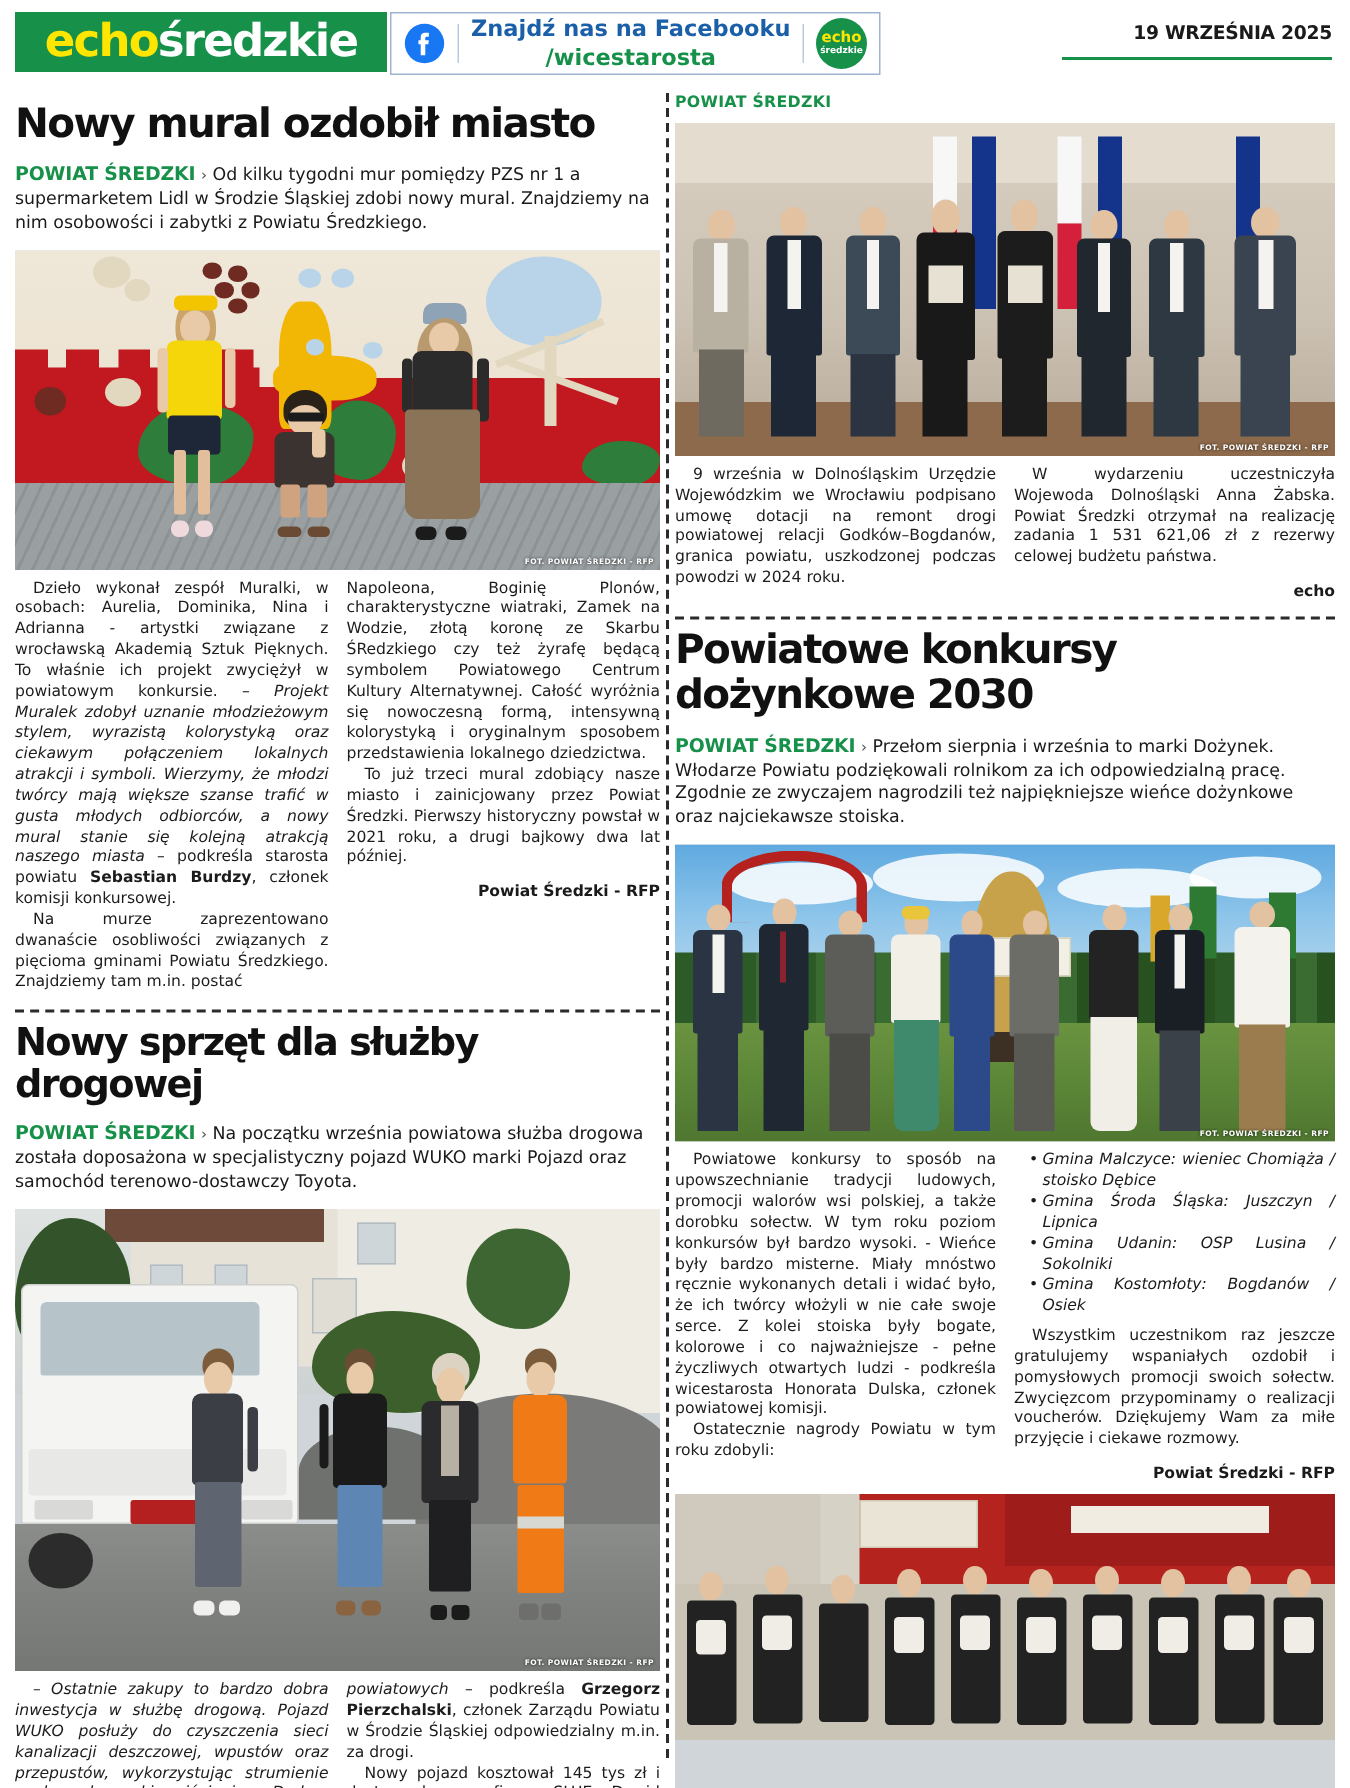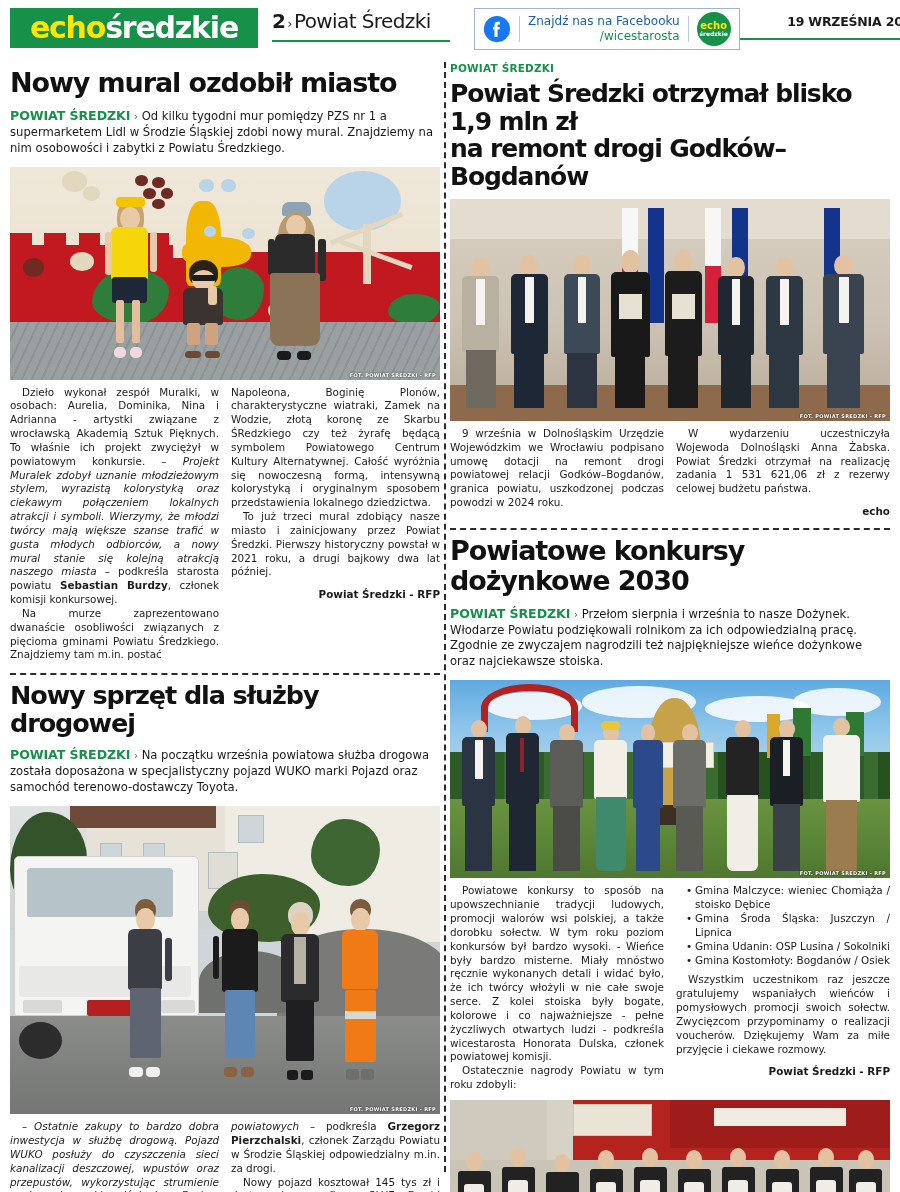--- a/index.html
+++ b/index.html
@@ -67,24 +67,24 @@
     align-items: center;
     padding: 0 8px;
     gap: 8px;
     margin-left: 2px;
   }
   .fb-icon { width: 28px; height: 28px; flex: 0 0 auto; }
   .fb-divider { width: 1px; height: 26px; background: #b9c9de; }
   .fb-text {
     font-family: "DejaVu Sans", sans-serif;
     color: #1a5fa8;
-    font-weight: 400;
-    font-size: 12px;
+    font-weight: 700;
+    font-size: 15px;
     line-height: 1.25;
-    text-align: right;
+    text-align: center;
     white-space: nowrap;
   }
   .fb-text .slug { color: #17914a; }
   .fb-badge {
     width: 34px; height: 34px; border-radius: 50%;
     background: #17914a; color: #ffe600;
     display: flex; flex-direction: column; align-items: center; justify-content: center;
     font-family: "DejaVu Sans", sans-serif; line-height: 1;
   }
   .fb-badge .b1 { font-weight: 700; font-size: 10px; }
@@ -207,20 +207,21 @@
     font-family: "DejaVu Sans", sans-serif;
     font-weight: 700;
     font-size: 10.4px;
     text-align: right;
     margin-top: 9px;
   }
 
   ul.bullets {
     margin: 0; padding: 0 0 0 10px;
     list-style: none;
+    font-style: italic;
   }
   ul.bullets li {
     font-family: "DejaVu Sans", sans-serif;
     font-size: 10.4px;
     line-height: 1.33;
     text-align: justify;
     position: relative;
     padding-left: 9px;
     margin-bottom: 0;
   }
@@ -305,26 +306,20 @@
 <div class="page">
 
   <div class="masthead">
 
     <div class="logo-box">
       <div class="logo-text">
         <span class="echo">echo</span><span>średzkie</span>
       </div>
     </div>
 
-    <div class="sec-wrap">
-      <div class="sec-line">
-        <span class="sec-num">2</span><span class="sec-sep">›</span><span class="sec-name">Powiat Średzki</span>
-      </div>
-      <div class="rule-green"></div>
-    </div>
 
     <div class="fb-box">
       <svg class="fb-icon" viewBox="0 0 32 32">
         <circle cx="16" cy="16" r="15" fill="#1877f2"></circle>
         <path d="M18.9 16.6h-2.3V25h-3.5v-8.4h-1.7v-3h1.7v-2c0-2.4 1-3.8 3.8-3.8h2.4v3h-1.5c-1.1 0-1.2.4-1.2 1.2v1.6h2.7l-.4 3z" fill="#fff"></path>
       </svg>
       <div class="fb-divider"></div>
       <div class="fb-text">
         <div>Znajdź nas na Facebooku</div>
         <div class="slug">/wicestarosta</div>
@@ -531,24 +526,20 @@
       </article>
 
     </div>
 
     <div class="vdash"></div>
 
     <div class="col-right">
 
       <article>
         <div class="kicker-green">POWIAT ŚREDZKI</div>
-        <h1 class="headline big">
-          <span>Powiat Średzki otrzymał blisko 1,9 mln zł</span><br>
-          <span>na remont drogi Godków–Bogdanów</span>
-        </h1>
 
         <div class="photo" style="height:222px;margin-top:8px">
           <div class="scene">
             <div class="sign-wall"></div>
             <div style="position:absolute;left:0;top:0;width:100%;height:18%;background:#e3dccf"></div>
 
             <div class="flag" style="left:39%;top:4%;height:52%">
               <div class="fp" style="background:#f7f7f7"></div>
                 <div class="fp" style="background:#d4203a"></div>
             </div>
@@ -627,21 +618,21 @@
             <p class="bt">W wydarzeniu uczestniczyła Wojewoda Dolnośląski Anna Żabska. Powiat Średzki otrzymał na realizację zadania 1 531 621,06 zł z rezerwy celowej budżetu państwa.</p>
             <div class="sig">echo</div>
           </div>
         </div>
 
         <hr class="hdash">
       </article>
 
       <article>
         <h1 class="headline">Powiatowe konkursy dożynkowe 2030</h1>
-        <p class="lead"><span class="tag">POWIAT ŚREDZKI</span> <span class="gt">›</span> <span>Przełom sierpnia i września to nasze Dożynek. Włodarze Powiatu podziękowali rolnikom za ich odpowiedzialną pracę. Zgodnie ze zwyczajem nagrodzili też najpiękniejsze wieńce dożynkowe oraz najciekawsze stoiska.</span></p>
+        <p class="lead"><span class="tag">POWIAT ŚREDZKI</span> <span class="gt">›</span> <span>Przełom sierpnia i września to marki Dożynek. Włodarze Powiatu podziękowali rolnikom za ich odpowiedzialną pracę. Zgodnie ze zwyczajem nagrodzili też najpiękniejsze wieńce dożynkowe oraz najciekawsze stoiska.</span></p>
 
         <div class="photo" style="height:198px">
           <div class="scene">
             <div class="dz-sky"></div>
             <div class="cloud" style="left:8%;top:6%;width:22%;height:14%"></div>
             <div class="cloud" style="left:30%;top:3%;width:26%;height:16%"></div>
             <div class="cloud" style="left:58%;top:8%;width:24%;height:13%"></div>
             <div class="cloud" style="left:78%;top:4%;width:20%;height:14%"></div>
             <div class="dz-trees"></div>
             <div class="dz-grass"></div>
@@ -716,21 +707,21 @@
             <p class="bt">Ostatecznie nagrody Powiatu w tym roku zdobyli:</p>
           </div>
           <div class="c">
             <ul class="bullets">
               <li>Gmina Malczyce: wieniec Chomiąża / stoisko Dębice</li>
               <li>Gmina Środa Śląska: Juszczyn / Lipnica</li>
               <li>Gmina Udanin: OSP Lusina / Sokolniki</li>
               <li>Gmina Kostomłoty: Bogdanów / Osiek</li>
             </ul>
             <div class="spacer-6"></div>
-            <p class="bt">Wszystkim uczestnikom raz jeszcze gratulujemy wspaniałych wieńców i pomysłowych promocji swoich sołectw. Zwycięzcom przypominamy o realizacji voucherów. Dziękujemy Wam za miłe przyjęcie i ciekawe rozmowy.</p>
+            <p class="bt">Wszystkim uczestnikom raz jeszcze gratulujemy wspaniałych ozdobił i pomysłowych promocji swoich sołectw. Zwycięzcom przypominamy o realizacji voucherów. Dziękujemy Wam za miłe przyjęcie i ciekawe rozmowy.</p>
             <div class="sig">Powiat Średzki - RFP</div>
           </div>
         </div>
 
         <div class="photo" style="height:200px;margin-top:8px">
           <div class="scene">
             <div class="kg-tent"></div>
             <div class="kg-tent2" style="left:0;top:0;width:26%;height:30%;background:#cfcabd"></div>
             <div class="kg-tent2" style="left:22%;top:0;width:6%;height:42%;background:#d7d2c6"></div>
             <div style="position:absolute;left:28%;top:2%;width:18%;height:16%;background:#e9e4d5;border:1px solid #cec8b6"></div>

